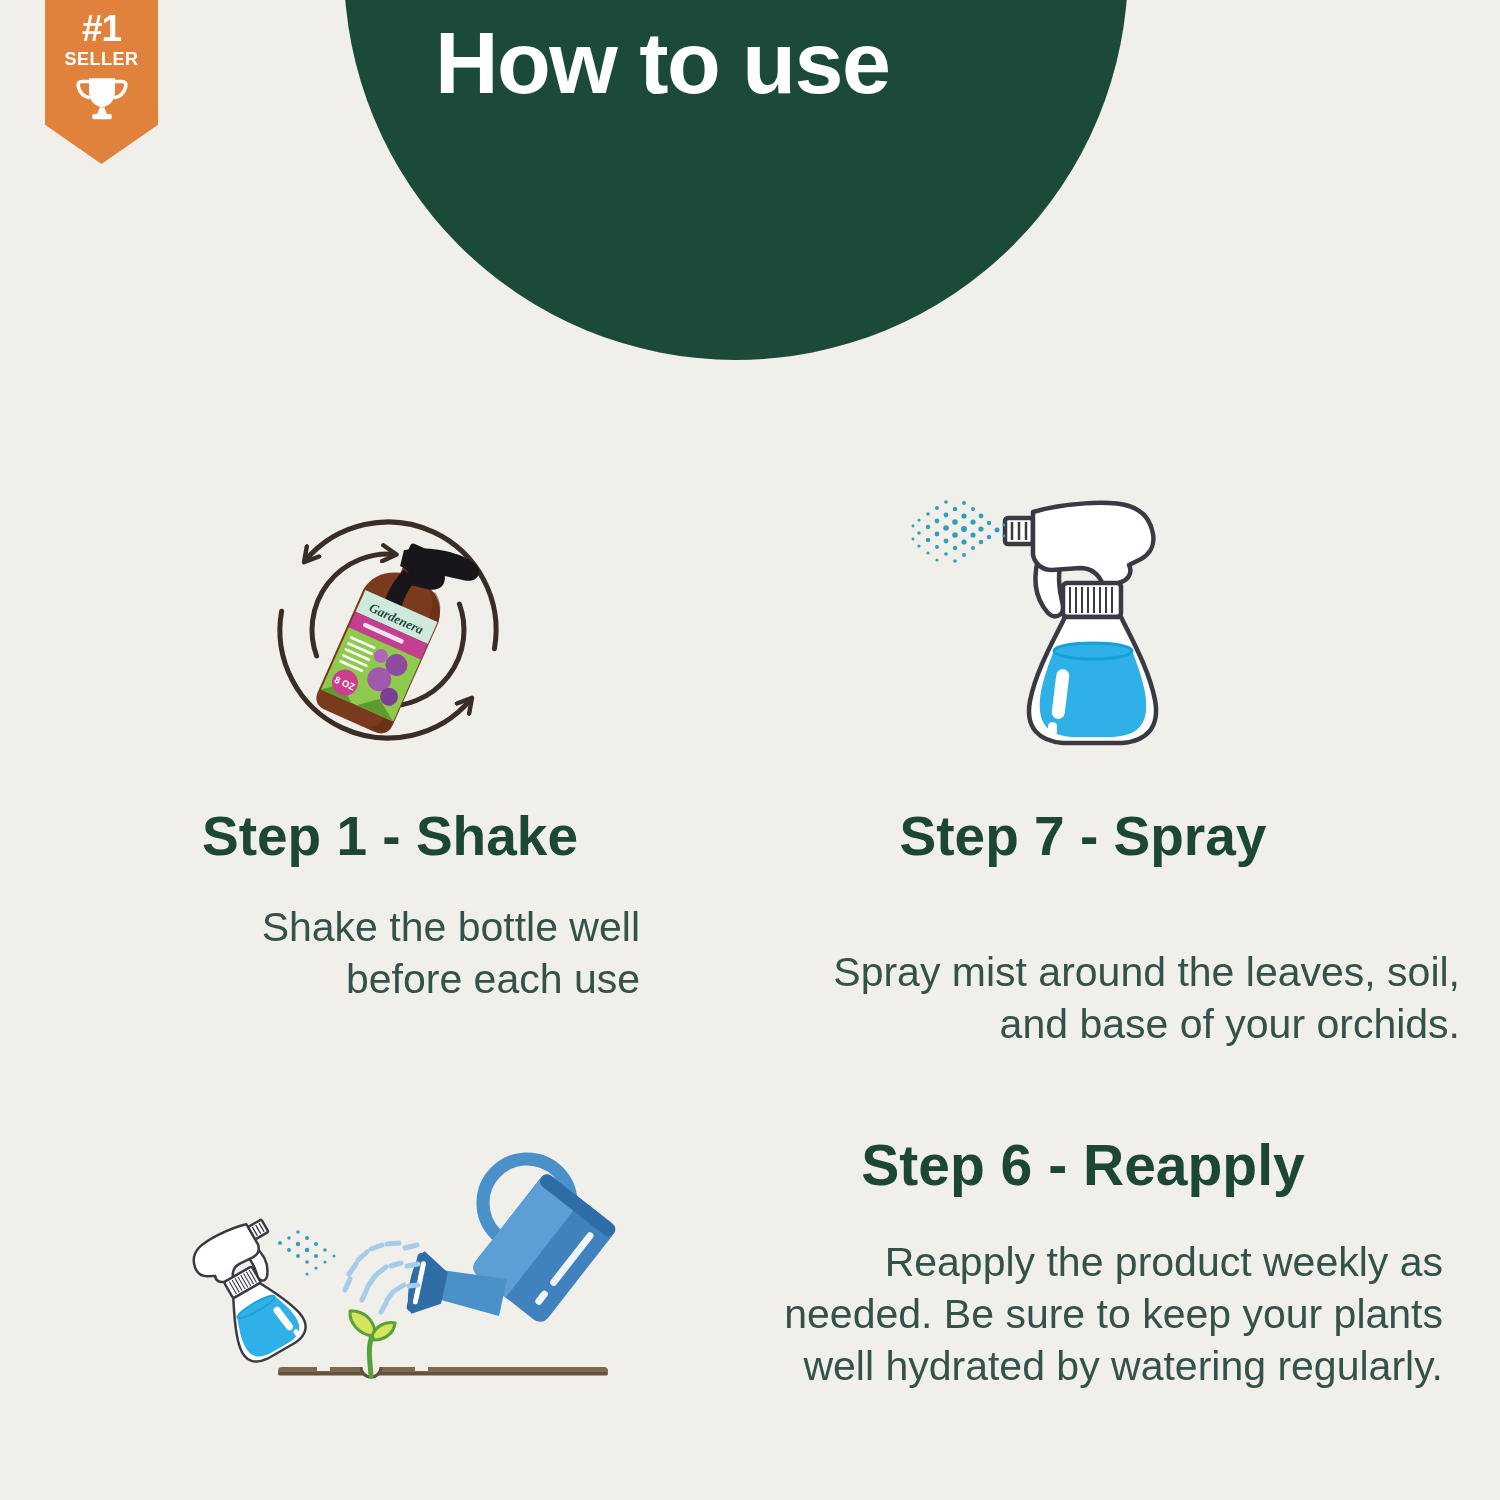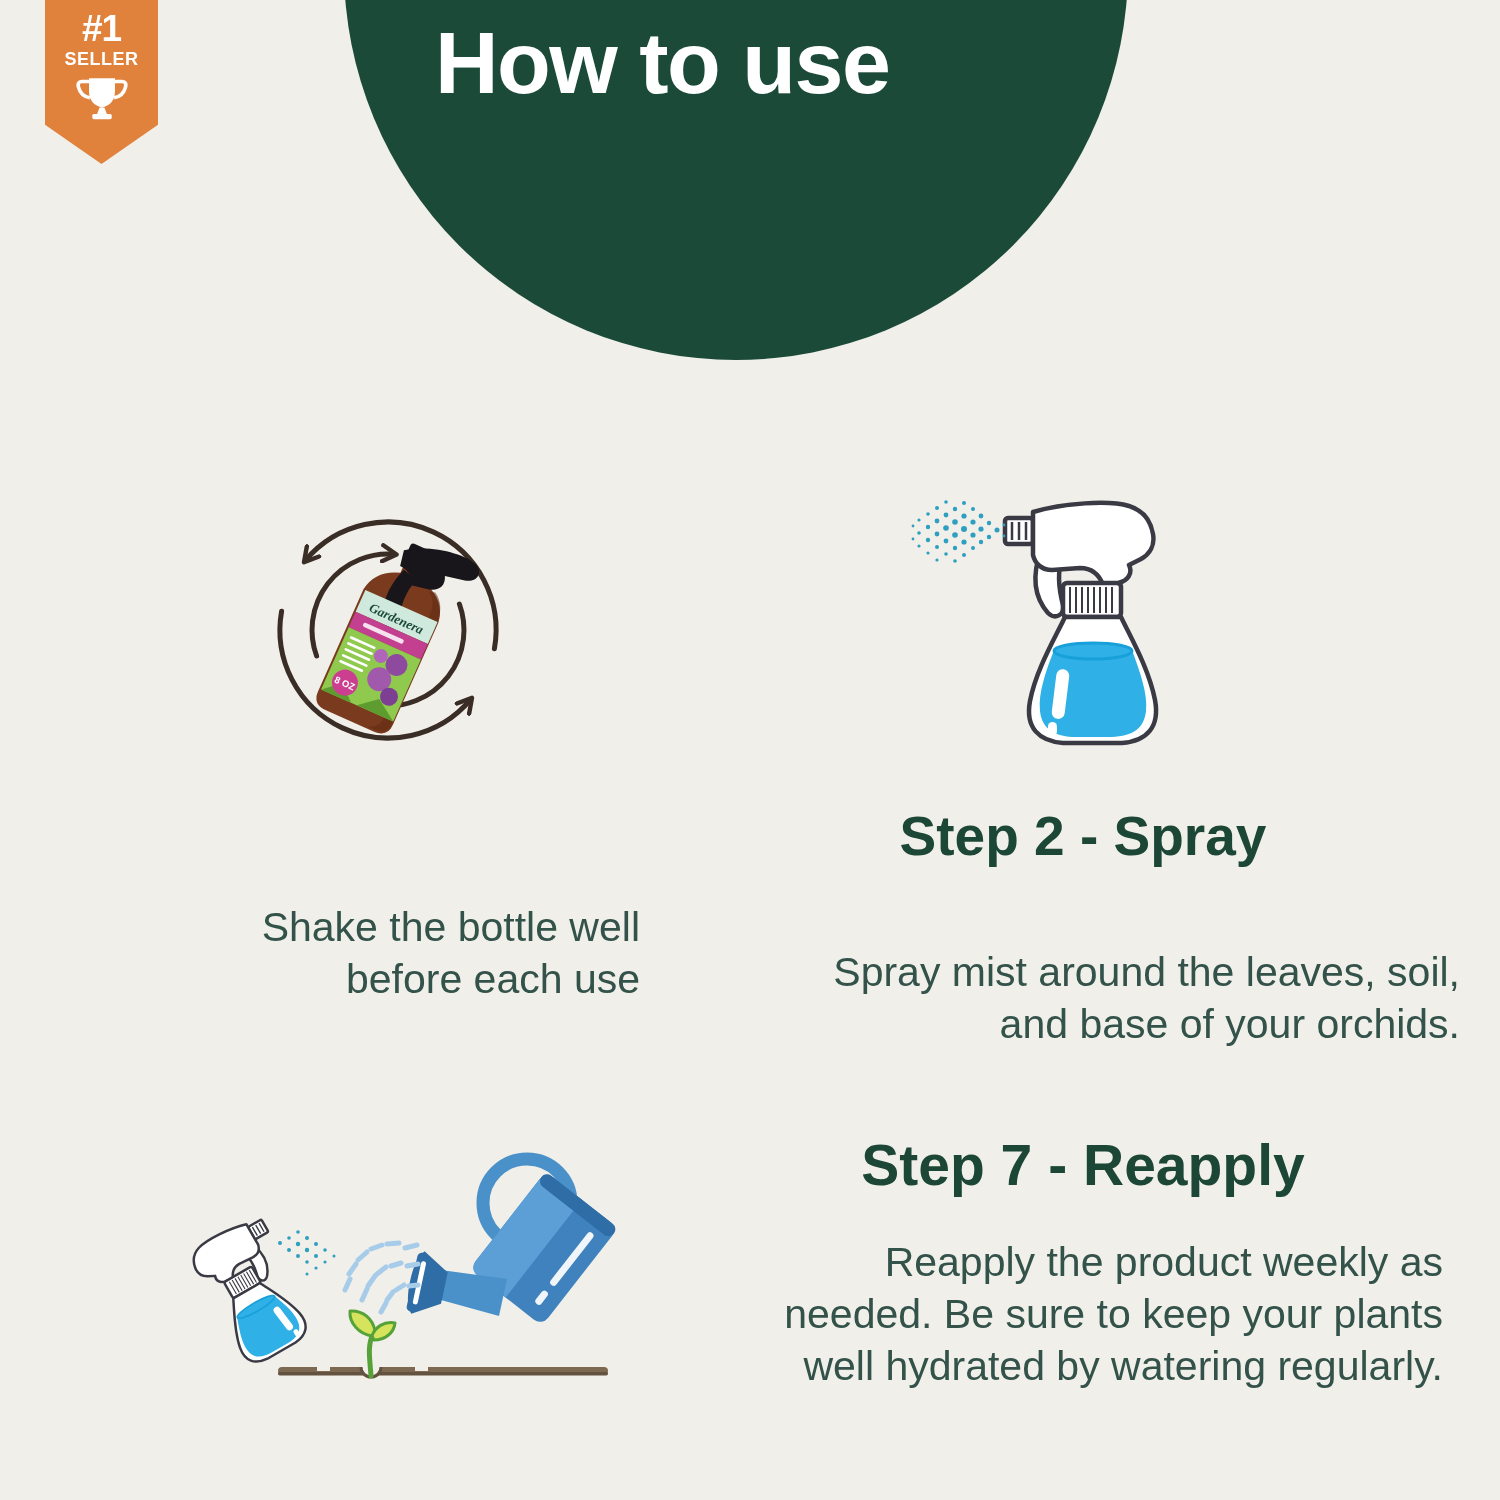--- a/index.html
+++ b/index.html
@@ -215,25 +215,26 @@
       <circle cx="206" cy="220" r="10" fill="#f1efe9"></circle>
       <path d="M196,219 a10,10 0 0 0 20,0" fill="none" stroke="#63523f" stroke-width="3"></path>
     </g>
     <g>
       <path d="M206,228 C205,212 202,198 208,186" stroke="#56a238" stroke-width="5" fill="none" stroke-linecap="round"></path>
       <path d="M207,188 C194,186 184,175 185,163 C198,162 208,171 210,183 C210,186 209,188 207,188 Z" fill="#d6e35c" stroke="#56a238" stroke-width="3" stroke-linejoin="round"></path>
       <path d="M209,192 C220,192 229,185 230,175 C219,173 210,179 207,188 Z" fill="#d6e35c" stroke="#56a238" stroke-width="3" stroke-linejoin="round"></path>
     </g>
   </svg>
 
+  <h2 id="s1t" class="abs step-title">Step 1 - Shake</h2>
   <p id="s1d" class="abs step-desc">Shake the bottle well
 before each use</p>
 
-  <h2 id="s2t" class="abs step-title">Step 2 - Spray</h2>
+  <h2 id="s2t" class="abs step-title">Step 7 - Spray</h2>
   <p id="s2d" class="abs step-desc">Spray mist around the leaves, soil,
 and base of your orchids.</p>
 
-  <h2 id="s3t" class="abs step-title">Step 7 - Reapply</h2>
+  <h2 id="s3t" class="abs step-title">Step 6 - Reapply</h2>
   <p id="s3d" class="abs step-desc">Reapply the product weekly as
 needed. Be sure to keep your plants
 well hydrated by watering regularly.</p>
 
 </div>
 
 </body></html>

